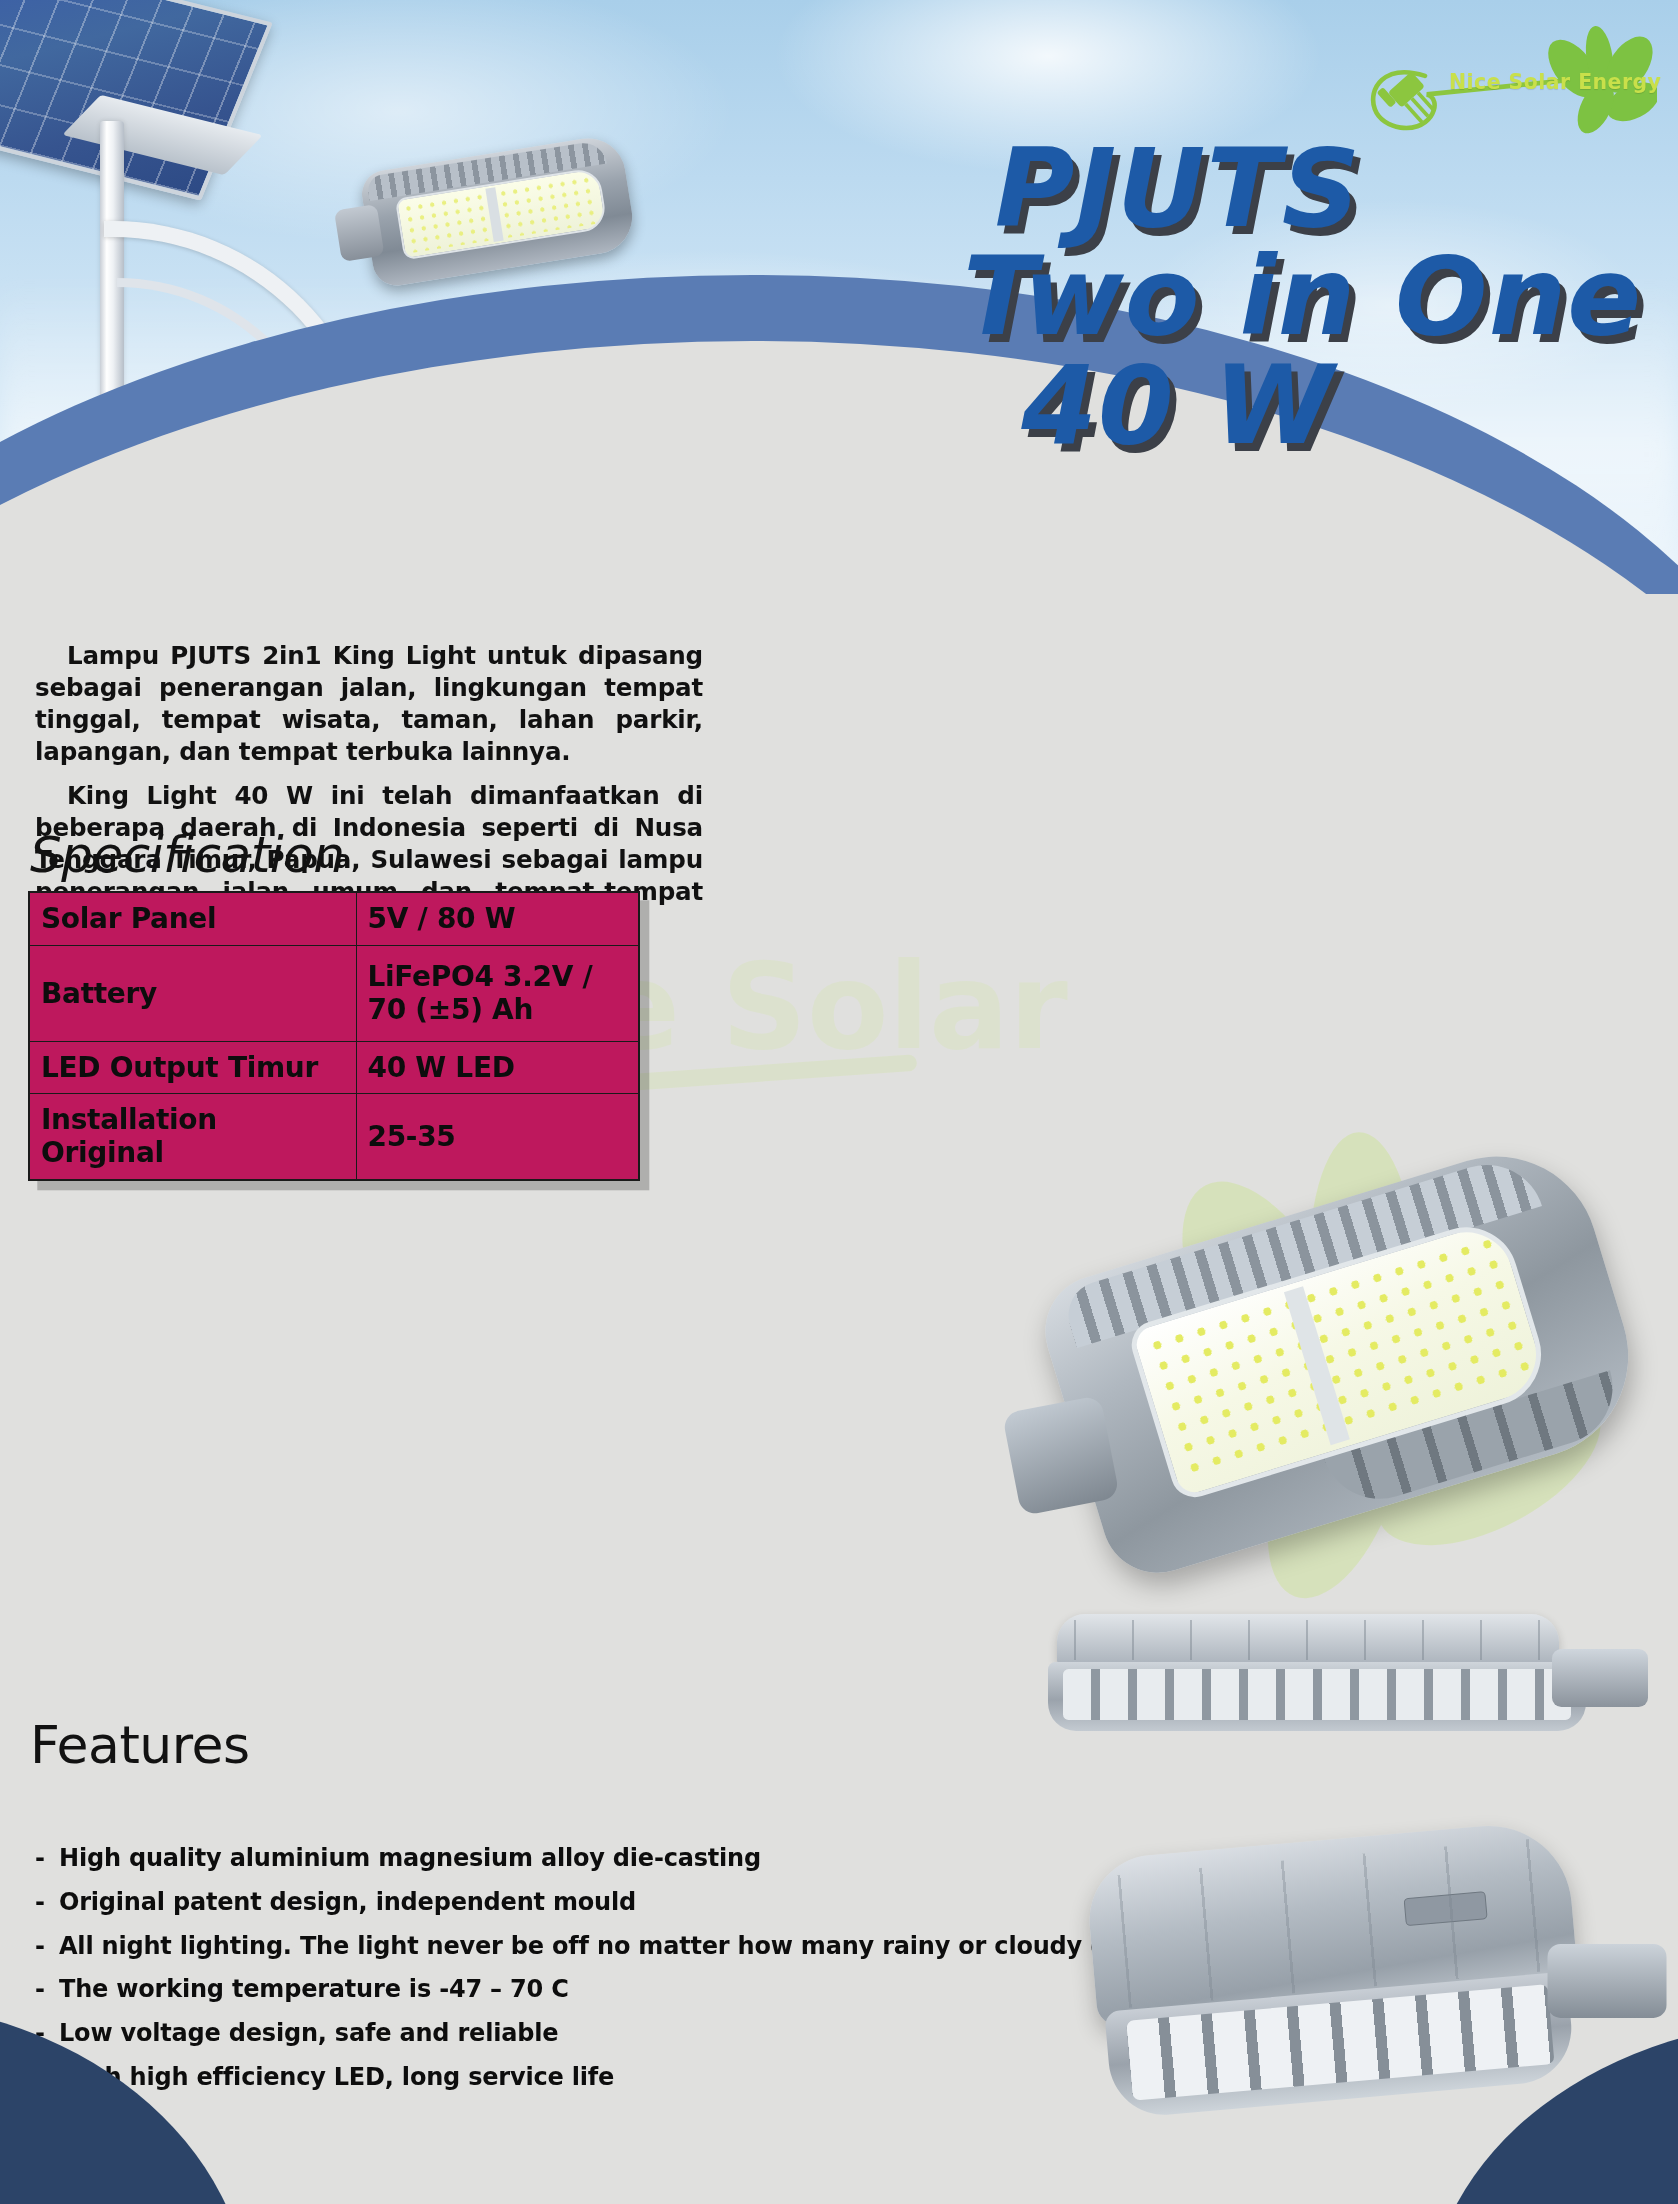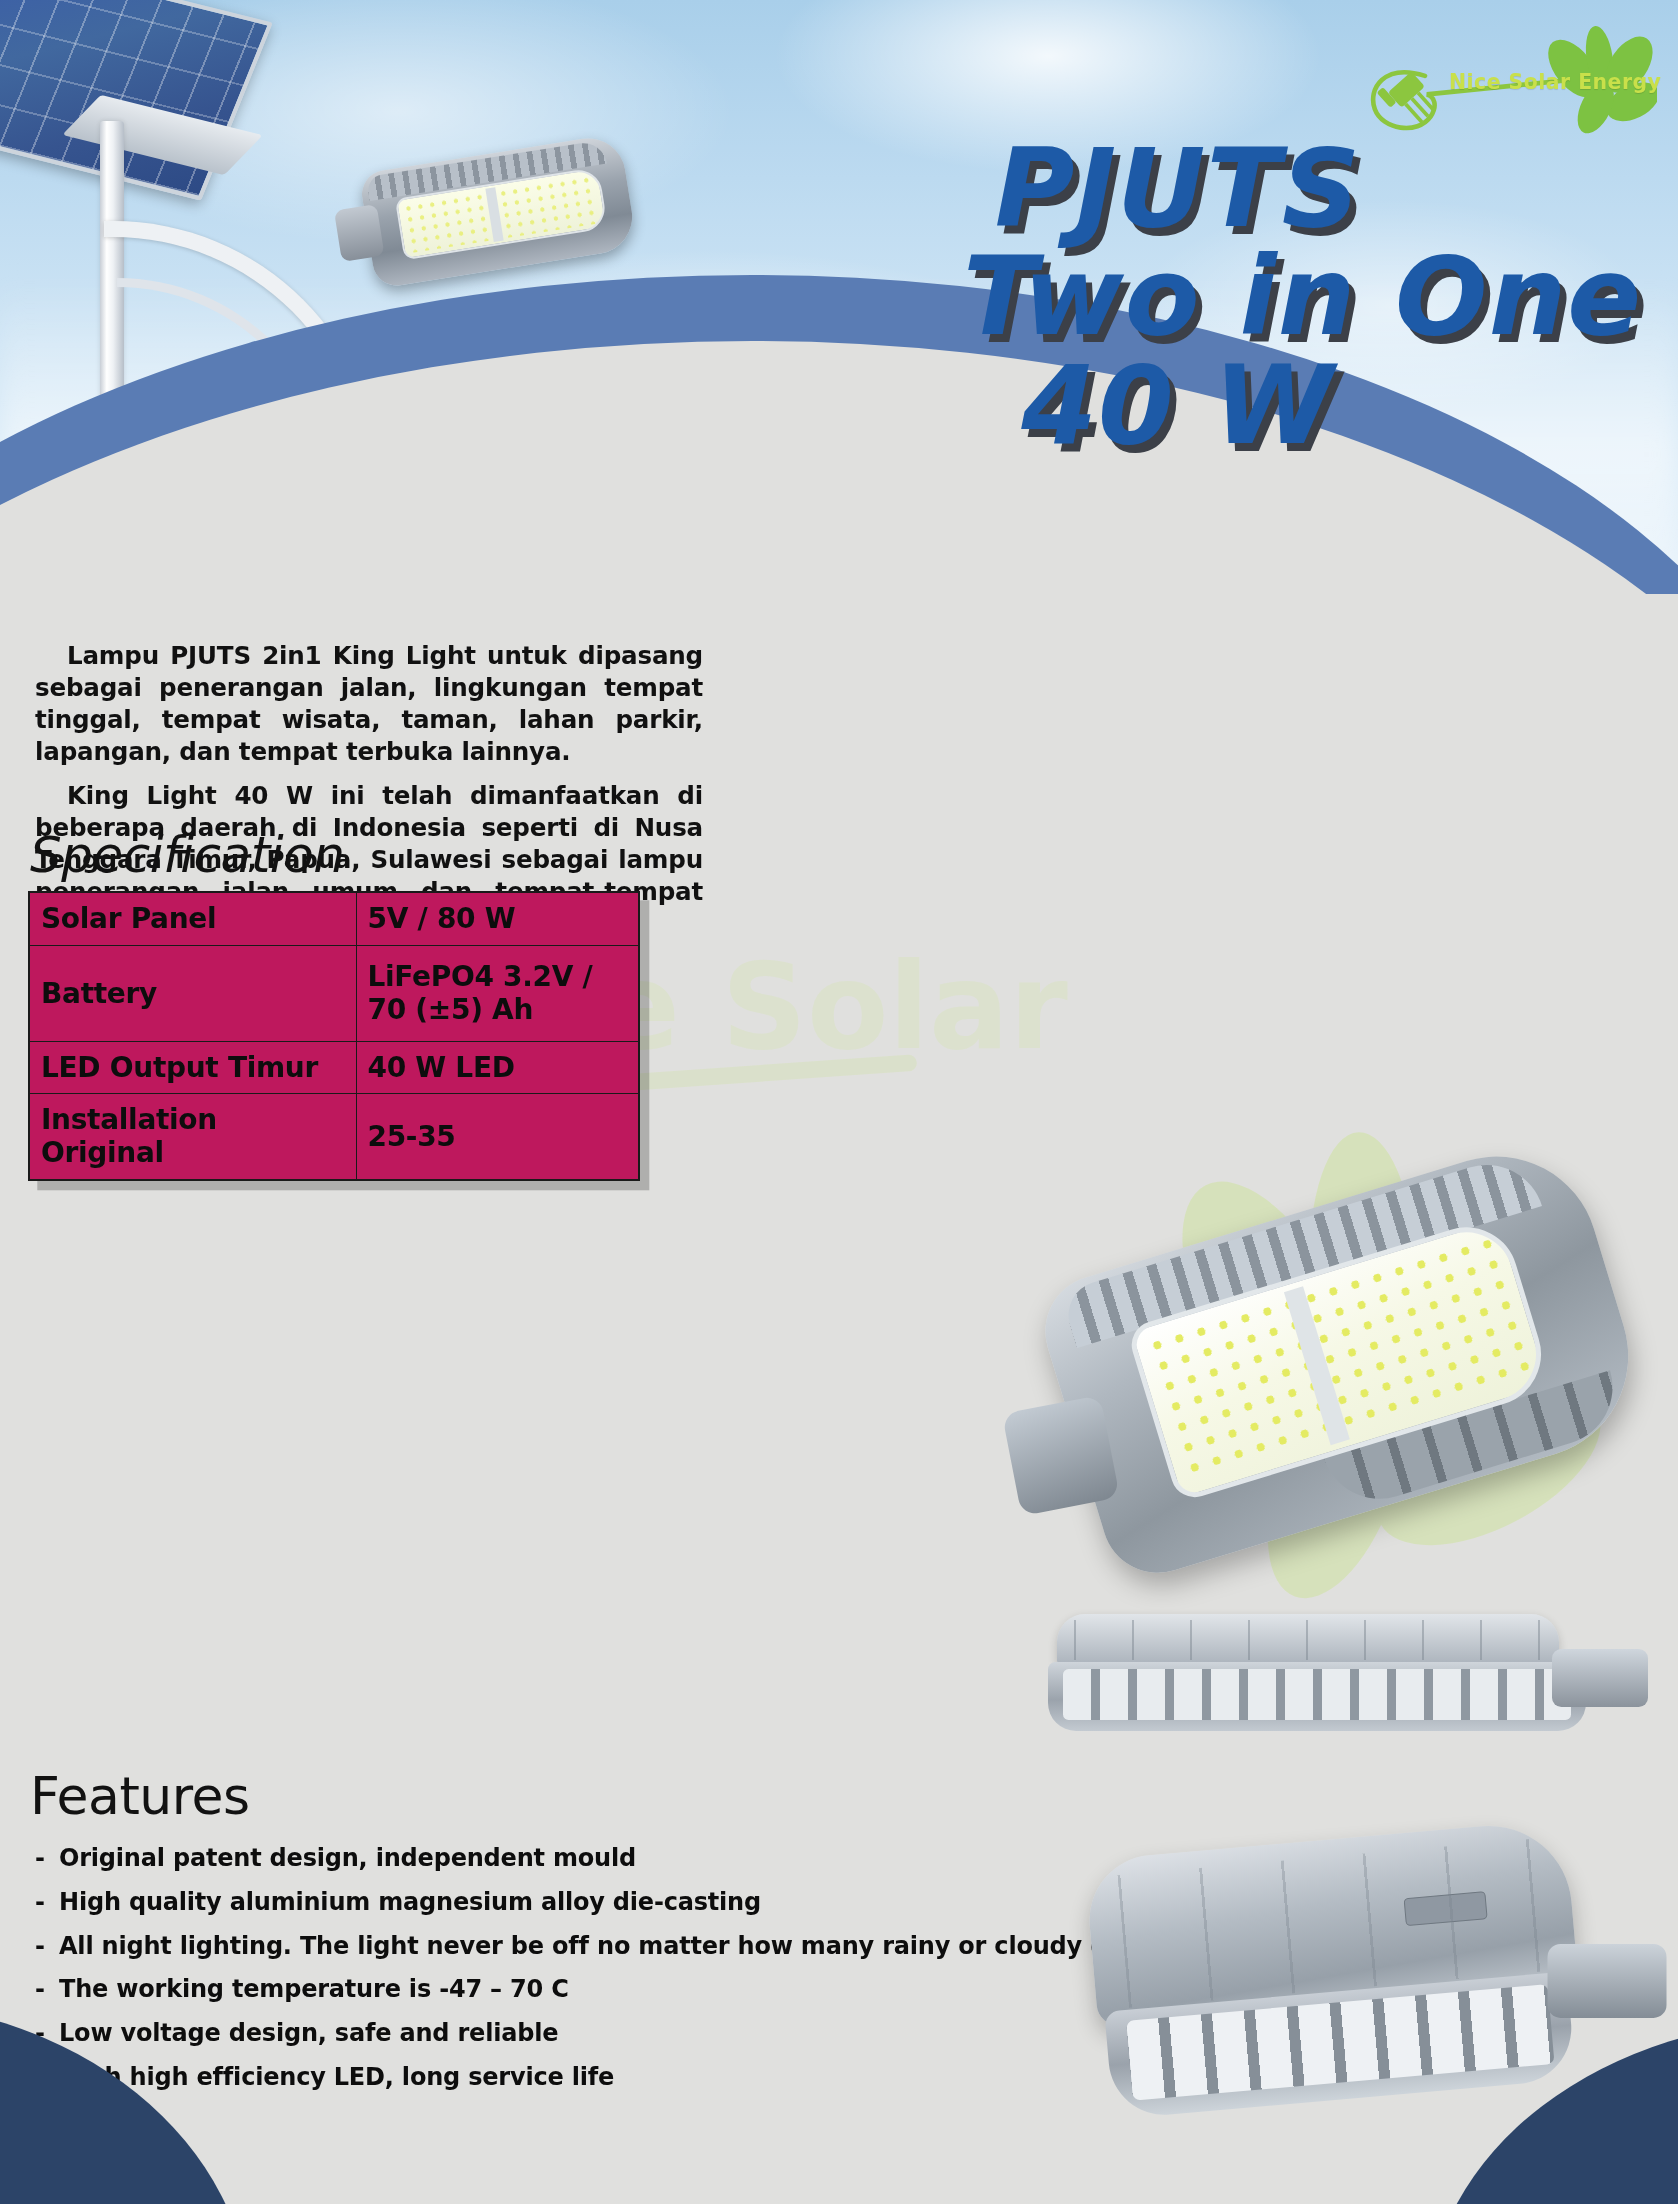--- a/index.html
+++ b/index.html
@@ -186,21 +186,21 @@
   .para .indent { display:inline-block; width:32px; }
 
   .sec-head {
     position:absolute; left:30px;
     font-family:"DejaVu Sans", sans-serif;
     font-size:50px; font-weight:normal; color:#121212;
     letter-spacing:-0.5px;
     z-index:2;
   }
   .sec-head.spec { top:232px;font-style:italic; }
-  .sec-head.feat { top:1172px; font-size:52px;text-align:center; }
+  .sec-head.feat { top:1121px; font-size:52px;text-align:center; }
 
   
   .spec-wrap { position:absolute; left:28px; top:297px; width:612px; z-index:2; }
   .spec-table {
     width:100%; border-collapse:collapse;
     background:#be185d;
     border:2.8px solid #1a1a1a;
     box-shadow:9.3px 9.3px 0 rgba(0,0,0,.22);
   }
   .spec-table td {
@@ -447,22 +447,22 @@
         <tr>
           <td class="k">Installation Original</td>
           <td class="v">25-35</td>
         </tr>
       </tbody>
     </table>
   </div>
 
   <div class="sec-head feat">Features</div>
   <div class="feat-list">
+    <div class="feat-item"><span class="feat-dash">-</span><span>High quality aluminium magnesium alloy die-casting</span></div>
     <div class="feat-item"><span class="feat-dash">-</span><span>Original patent design, independent mould</span></div>
-    <div class="feat-item"><span class="feat-dash">-</span><span>High quality aluminium magnesium alloy die-casting</span></div>
     <div class="feat-item"><span class="feat-dash">-</span><span>All night lighting. The light never be off no matter how many rainy or cloudy days</span></div>
     <div class="feat-item"><span class="feat-dash">-</span><span>The working temperature is -47 – 70 C</span></div>
     <div class="feat-item"><span class="feat-dash">-</span><span>Low voltage design, safe and reliable</span></div>
     <div class="feat-item"><span class="feat-dash">-</span><span>With high efficiency LED, long service life</span></div>
   </div>
 
   <div class="prod prod1">
     <div class="p1-body"></div>
     <div class="p1-fins"></div>
     <div class="p1-side"></div>

